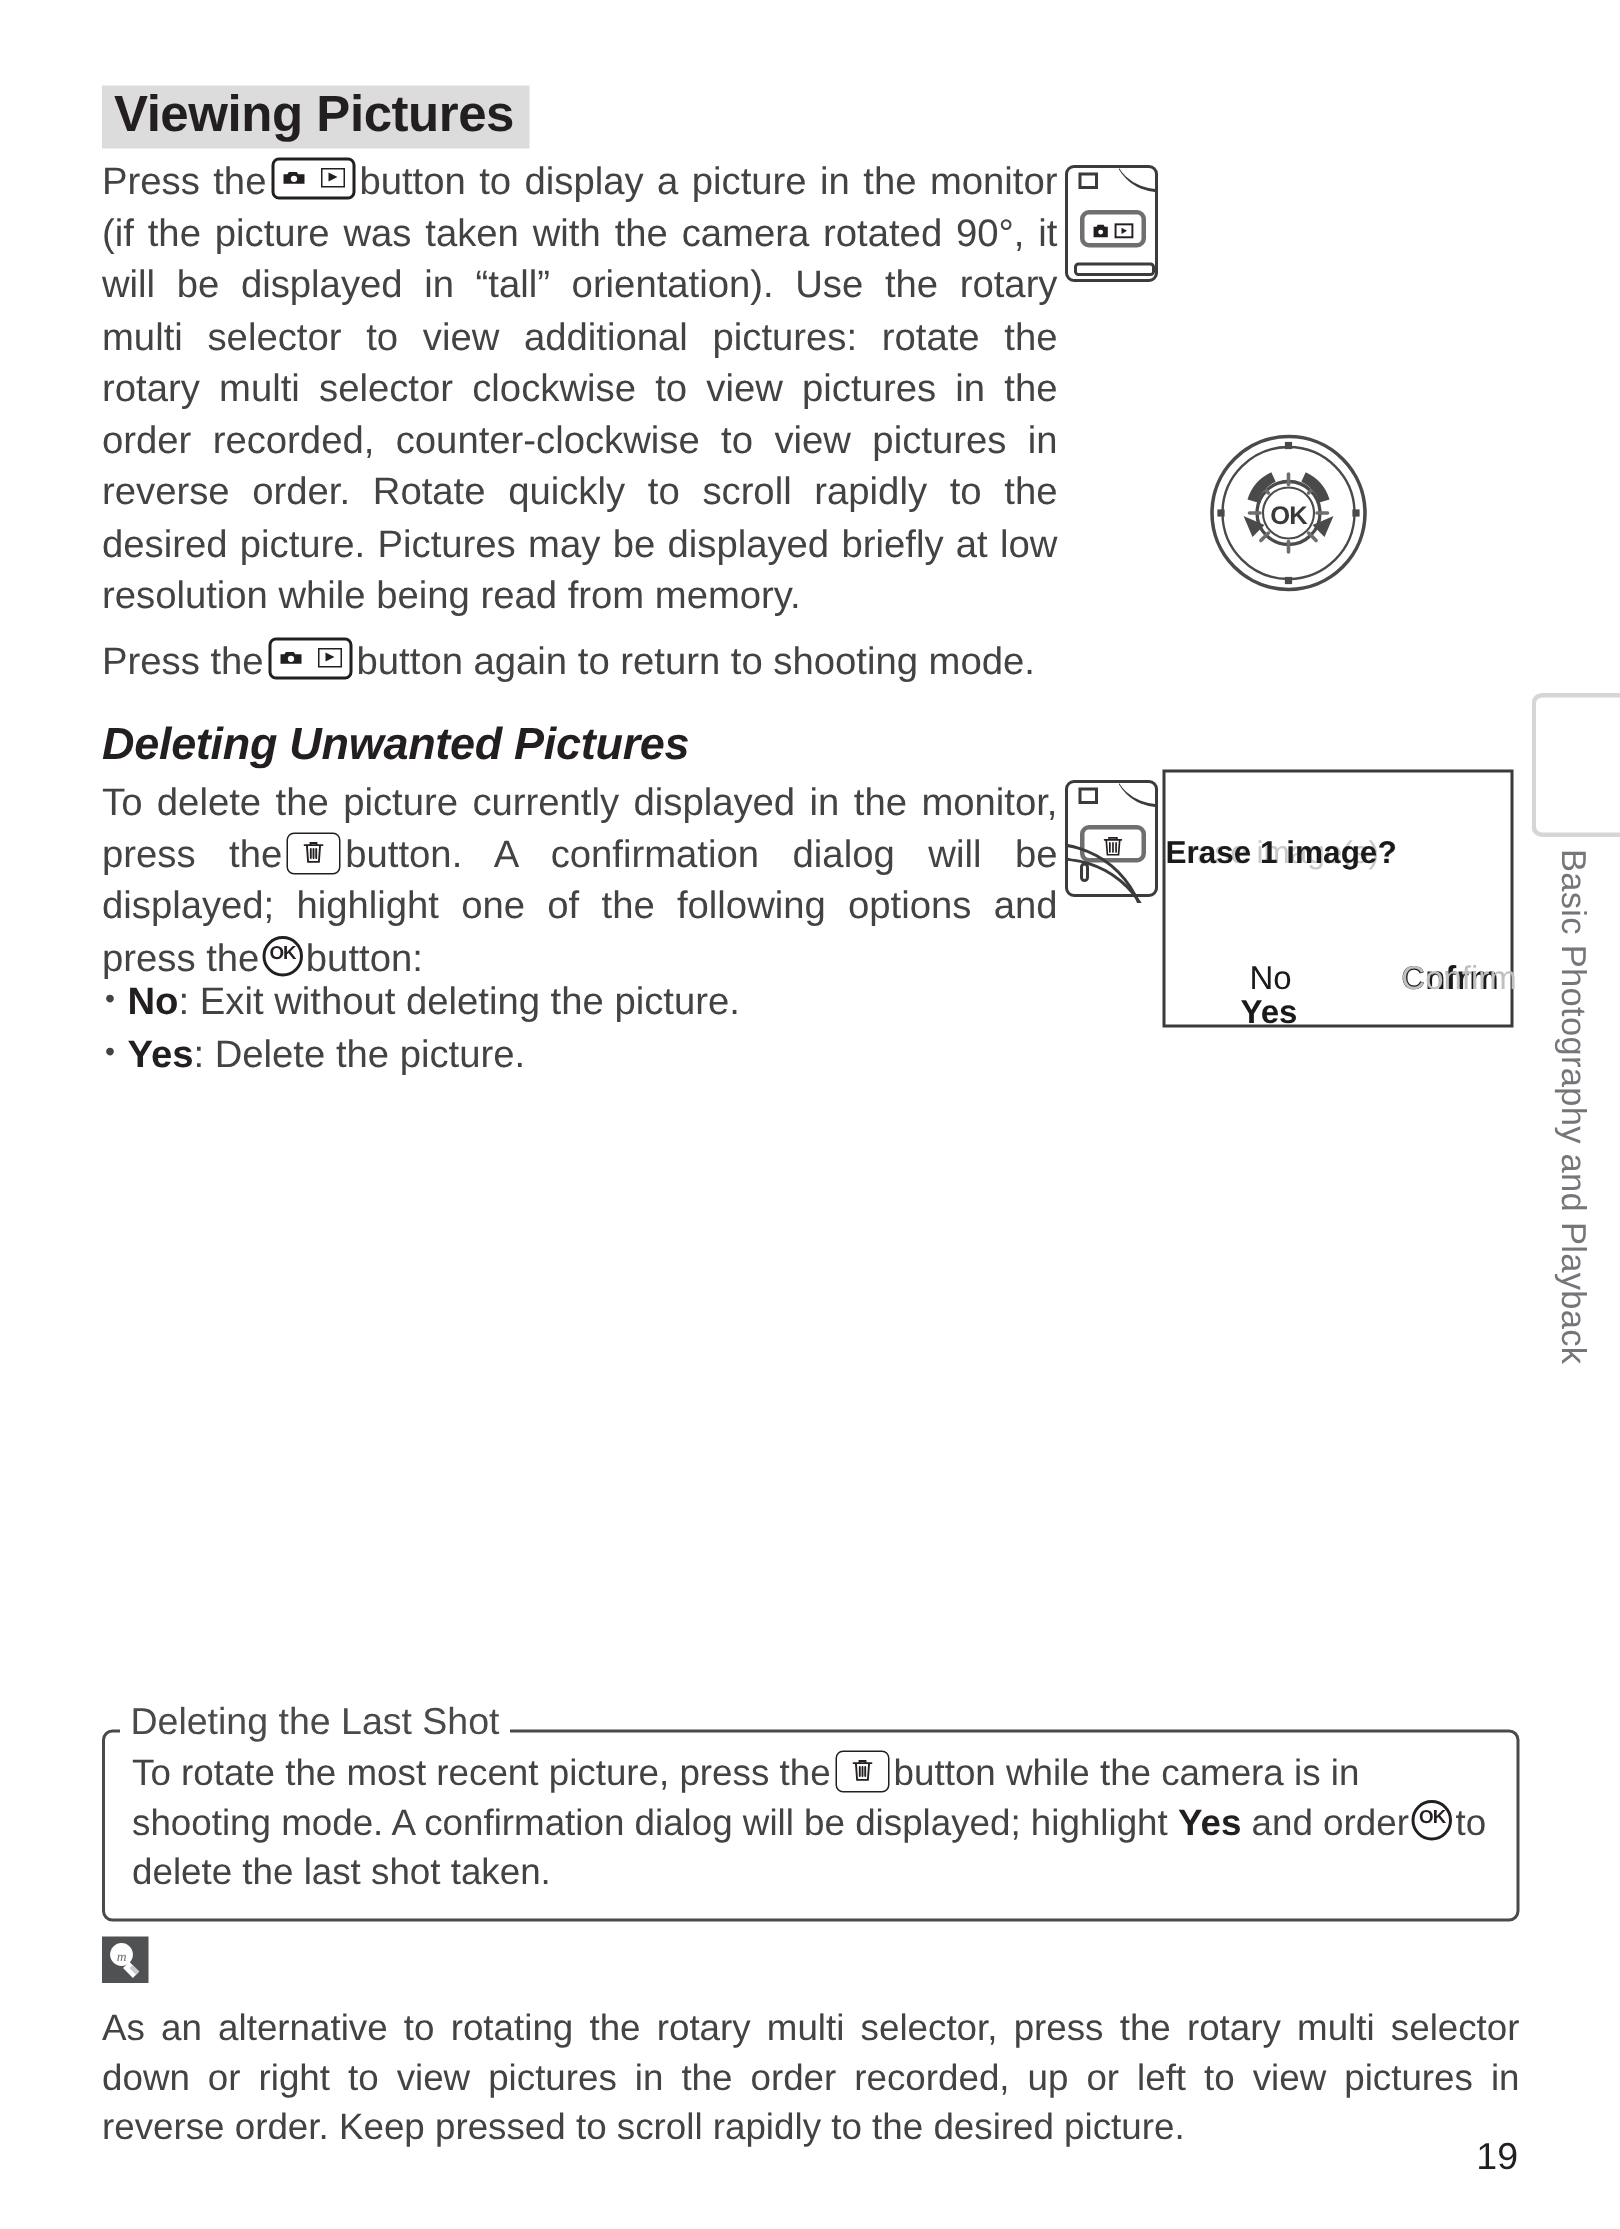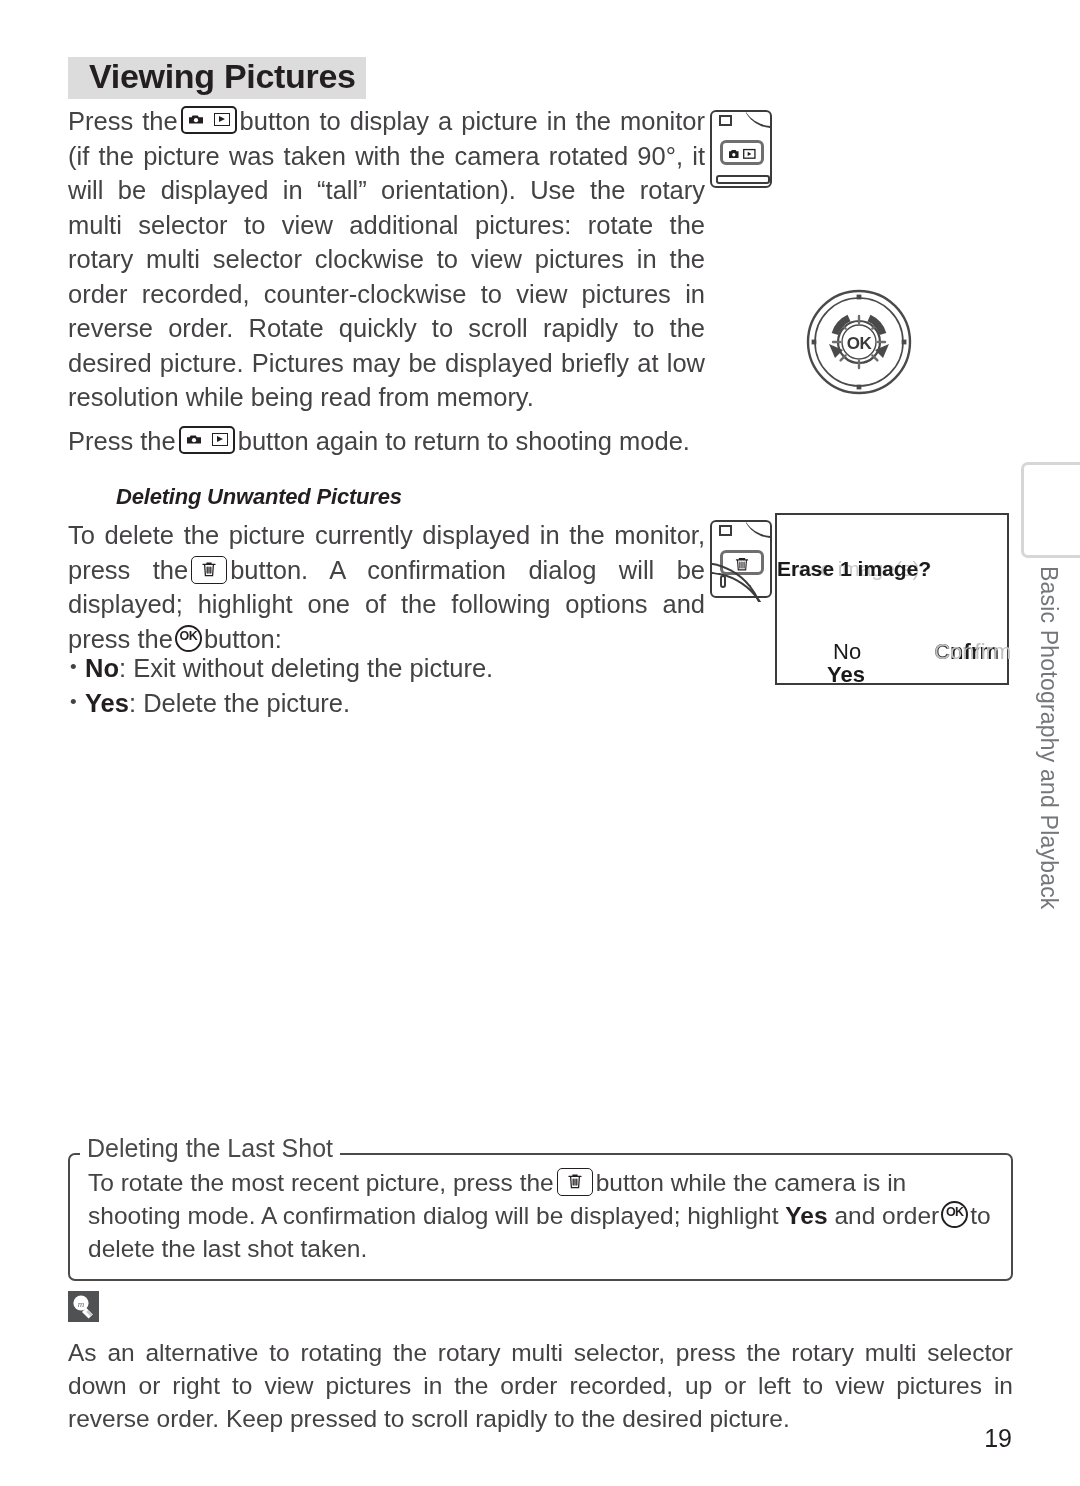--- a/index.html
+++ b/index.html
@@ -25,47 +25,46 @@
   
   .section-title {
     position: absolute;
     left: 68px;
     top: 57px;
     font-size: 34px;
     font-weight: bold;
     letter-spacing: -0.3px;
     color: #231f20;
     background: #dcdcdc;
-    padding: 2px 10px 4px 21px;
+    padding: 2px 10px 4px 8px;
     line-height: 1.05;
     white-space: nowrap;
   }
 
   
   .col-left {
     position: absolute;
     left: 68px;
     width: 637px;
     font-size: 25.5px;
     line-height: 34.5px;
     color: #444244;
   }
 
   .para {
     text-align: justify;
     text-justify: inter-word;
   }
 
   .subhead {
-    font-size: 22px;
+    font-size: 30px;
     font-style: italic;
     font-weight: bold;
     color: #231f20;
     letter-spacing: -0.2px;
-    margin-left: 48px;
   }
 
   .bullet-list {
     margin: 0;
     padding: 0;
     list-style: none;
   }
   .bullet-list li {
     position: relative;
     padding-left: 17px;

